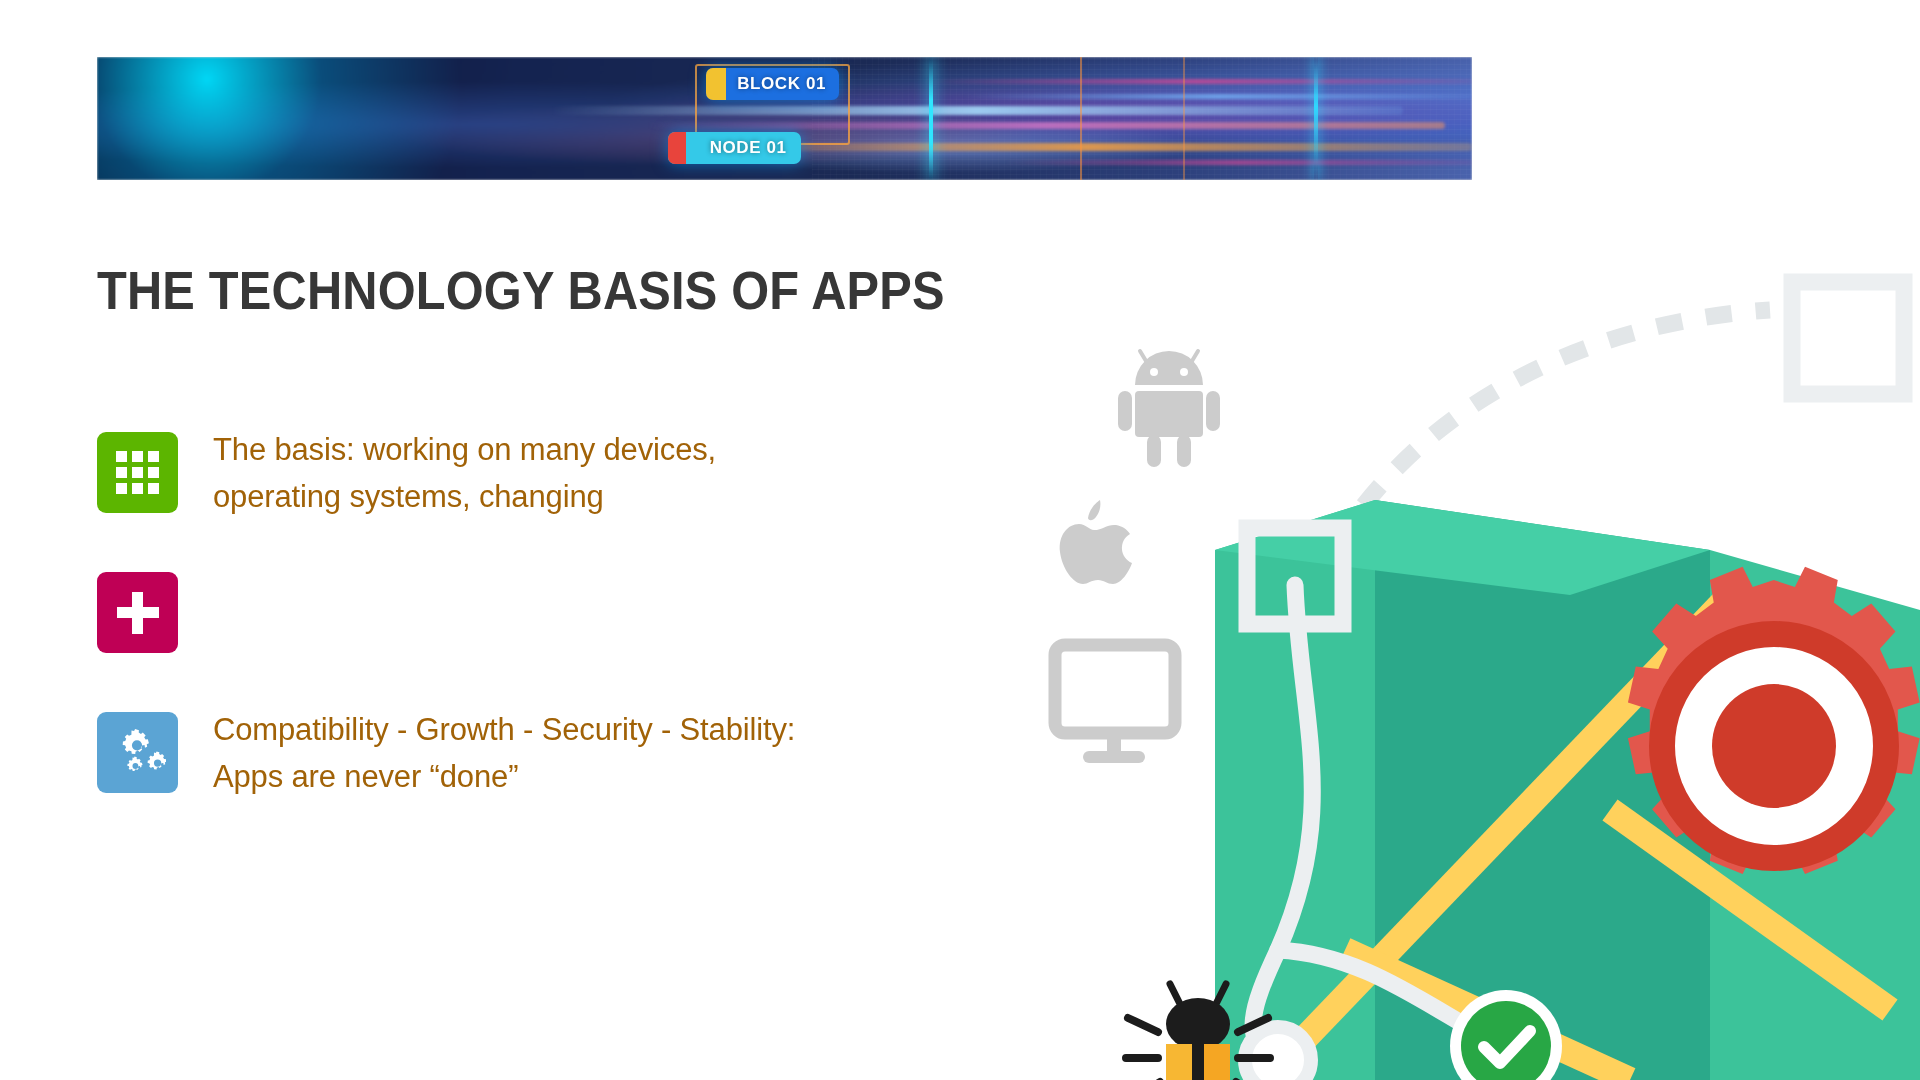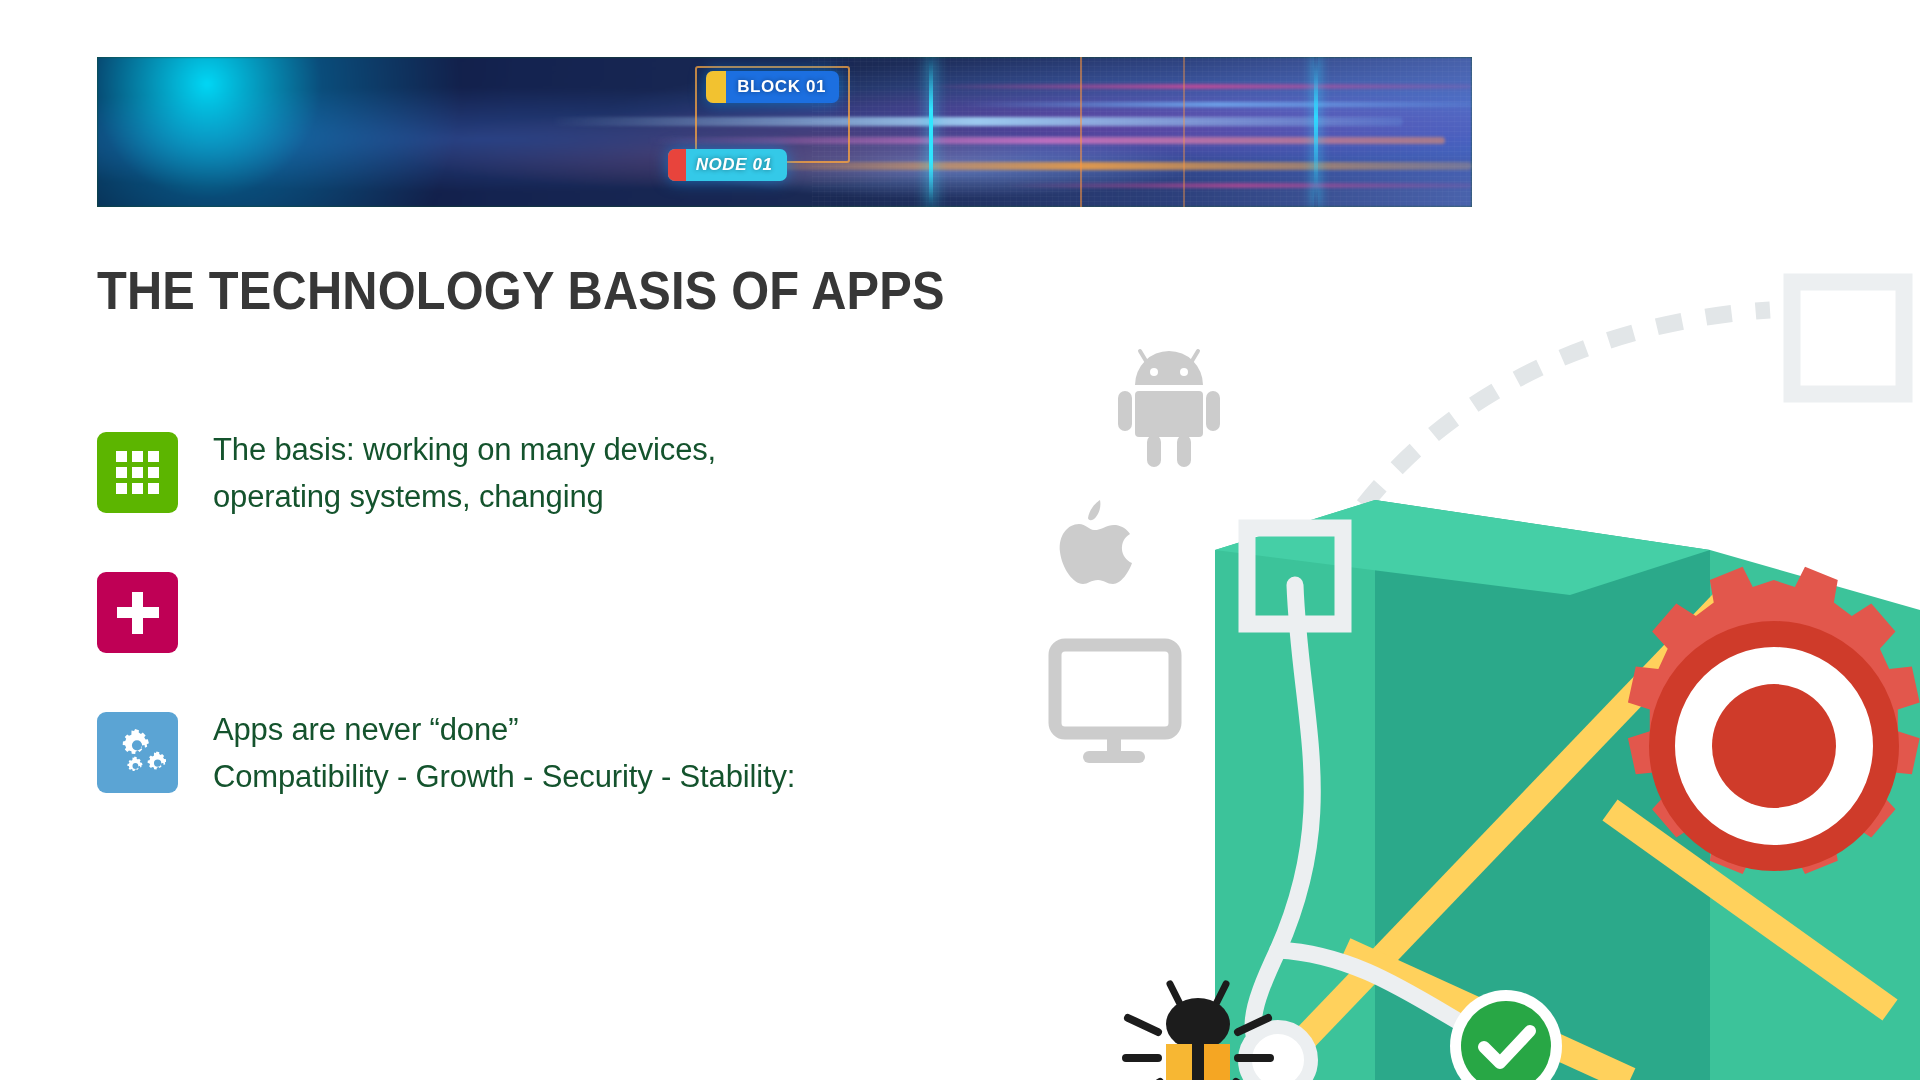--- a/index.html
+++ b/index.html
@@ -14,23 +14,23 @@
     position: relative;
     font-family: "Liberation Sans", sans-serif;
   }
 
   
   #banner {
     position: absolute;
     left: 97px;
     top: 57px;
     width: 1375px;
-    height: 150px;
+    height: 123px;
     overflow: hidden;
-    background: #14532d;
+    background: #e5e5e5;
   }
   .bn-layer { position: absolute; inset: 0; }
   .bn-base {
     background:
       radial-gradient(circle at 8% 18%, rgba(0,225,255,.95) 0%, rgba(0,170,230,.35) 9%, rgba(0,0,0,0) 20%),
       radial-gradient(ellipse at 28% 55%, rgba(42,70,140,.85) 0%, rgba(10,18,45,0) 45%),
       radial-gradient(ellipse at 45% 62%, rgba(190,70,90,.45) 0%, rgba(10,18,45,0) 30%),
       radial-gradient(ellipse at 61% 72%, rgba(150,180,255,.55) 0%, rgba(10,18,45,0) 22%),
       radial-gradient(ellipse at 72% 45%, rgba(120,40,140,.5) 0%, rgba(10,18,45,0) 35%),
       radial-gradient(ellipse at 86% 35%, rgba(90,130,230,.6) 0%, rgba(10,18,45,0) 40%),
@@ -108,21 +108,21 @@
     align-items: center;
     justify-content: center;
   }
   .btext {
     position: absolute;
     left: 116px;
     top: -6px;
     font-family: "Liberation Sans", sans-serif;
     font-size: 31px;
     line-height: 47px;
-    color: #14532d;
+    color: #a16207;
     white-space: nowrap;
     letter-spacing: -.15px;
   }
   .btext span { display: block; }
 
   
   .grid9 {
     display: grid;
     grid-template-columns: repeat(3, 11px);
     grid-template-rows: repeat(3, 11px);
@@ -169,21 +169,21 @@
 
   <div style="position:absolute;left:43.5%;top:6%;width:11%;height:62%;border:2px solid rgba(255,165,60,.75);border-radius:3px;filter:blur(.4px);"></div>
 
   <div class="chip" style="left:44.3%;top:9%;height:32px;background:#1c6fe0;">
     <div class="chip-accent" style="width:20px;background:#f2c230;"></div>
     <div class="chip-text" style="font-size:17px;padding:0 13px 0 11px;">BLOCK 01</div>
   </div>
 
   <div class="chip" style="left:41.5%;top:61%;height:32px;background:#34c9e8;">
     <div class="chip-accent" style="width:18px;background:#e8443c;"></div>
-    <div class="chip-text" style="font-size:17px;padding:0 14px 0 10px;font-style:italic;">NODE 01</div>
+    <div class="chip-text" style="font-size:17px;padding:0 14px 0 24px;">NODE 01</div>
   </div>
 </div>
 
 <h1 id="title">THE TECHNOLOGY BASIS OF APPS</h1>
 
 <div id="bullets">
 
   <div class="bullet">
     <div class="tile" style="background:#5cb500;">
       <div class="grid9">
@@ -219,22 +219,22 @@
     <div class="tile" style="background:#5ba4d4;">
       <svg width="56" height="52" viewBox="0 0 56 52">
         <g fill="#ffffff">
           <path d="M21.5 3.5l2.6.55.95-2.1 3.9 1.2-.25 2.3 2.25 1.45 1.85-1.4 2.85 2.9-1.45 1.8 1.35 2.35 2.3-.2 1.05 3.95-2.15.85.4 2.65-2.15.9-.5-2.7-2.4.55-1.25 2.1 1.35 1.95-2.6 2.35-1.7-1.35-2.4 1.05-.25 2.35-3.5-.35-.35-2.3-2.45-.9-1.6 1.5-2.55-2.45 1.3-1.9-1.05-2.35-2.35-.3.25-3.55 2.3-.3.95-2.4-1.45-1.65 2.45-2.55 1.85 1.35 2.35-1.05zM27 13.2a5.1 5.1 0 100 10.2 5.1 5.1 0 000-10.2z"></path>
           <path d="M44 25.5l1.85.4.7-1.5 2.8.85-.2 1.65 1.6 1.05 1.35-1 2.05 2.1-1.05 1.3.95 1.7 1.65-.15.75 2.85-1.55.6.3 1.9-1.55.65-.35-1.95-1.75.4-.9 1.5.95 1.4-1.85 1.7-1.2-.95-1.75.75-.2 1.7-2.5-.25-.25-1.65-1.75-.65-1.15 1.1-1.85-1.8.95-1.35-.75-1.7-1.7-.2.2-2.55 1.65-.2.7-1.75-1.05-1.2 1.75-1.8 1.35.95 1.7-.75zM47.6 32.4a3.65 3.65 0 100 7.3 3.65 3.65 0 000-7.3z"></path>
           <path d="M22.5 30.5l1.5.32.55-1.2 2.25.68-.15 1.33 1.3.84 1.08-.8 1.65 1.68-.85 1.05.77 1.37 1.33-.12.6 2.28-1.24.49.24 1.53-1.25.52-.28-1.56-1.4.32-.73 1.2.77 1.13-1.5 1.36-.96-.77-1.4.6-.17 1.37-2-.2-.2-1.33-1.4-.52-.93.88-1.48-1.44.76-1.08-.6-1.37-1.37-.16.16-2.05 1.33-.16.56-1.4-.85-.96 1.4-1.45 1.09.77 1.36-.6zM25.4 36.05a2.93 2.93 0 100 5.86 2.93 2.93 0 000-5.86z"></path>
         </g>
       </svg>
     </div>
     <div class="btext">
+      <span>Compatibility - Growth - Security - Stability:</span>
       <span>Apps are never “done”</span>
-      <span>Compatibility - Growth - Security - Stability:</span>
     </div>
   </div>
 </div>
 
 <div id="illus">
   <svg width="910" height="830" viewBox="0 0 910 830">
 
     <path d="M300 340 C 400 140, 600 70, 760 60" fill="none" stroke="#e2e6e8" stroke-width="17" stroke-dasharray="26 24" stroke-linecap="butt"></path>
 
     <rect x="782" y="32" width="112" height="112" fill="none" stroke="#eceff1" stroke-width="17"></rect>

